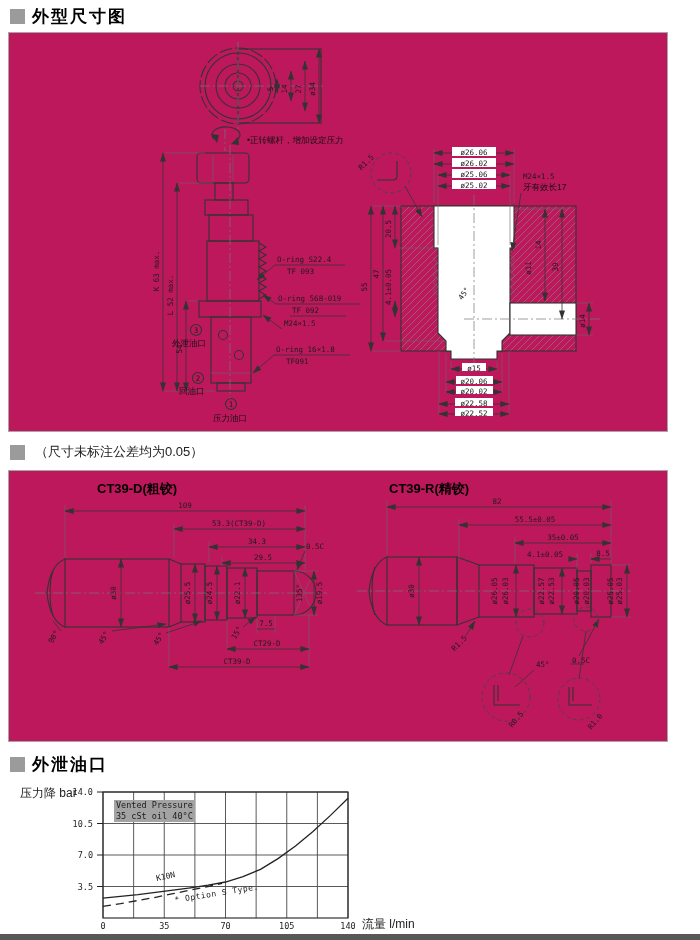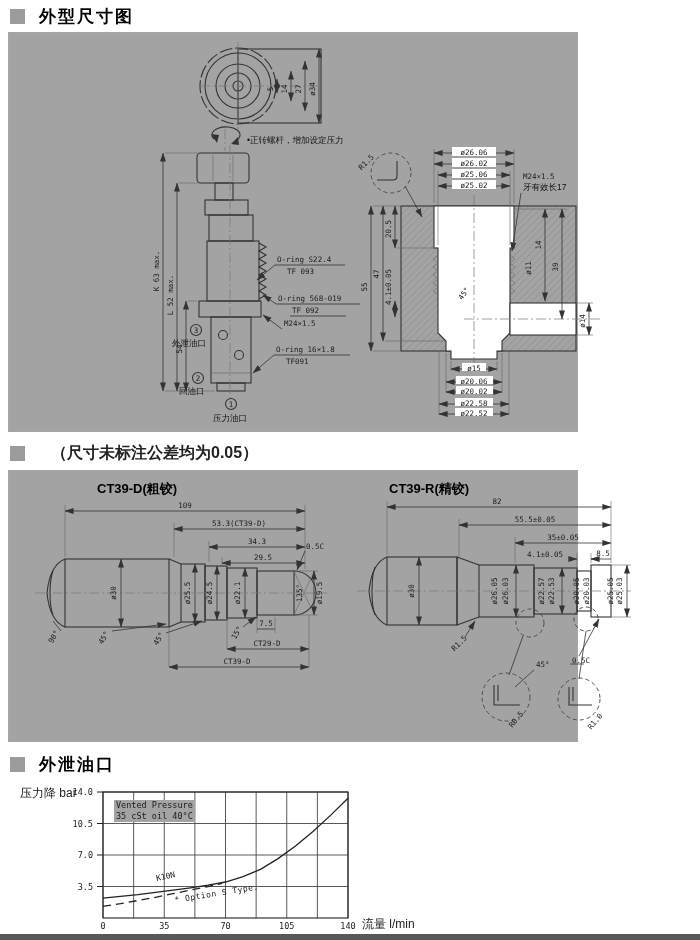--- a/index.html
+++ b/index.html
@@ -1,22 +1,22 @@
 <!DOCTYPE html>
 <html><head>
 <meta charset="utf-8">
 <style>
   *{margin:0;padding:0;box-sizing:border-box}
   html,body{width:700px;height:940px;background:#fff;position:relative;overflow:hidden;
     font-family:"Liberation Sans",sans-serif;color:#111}
-  .hdr{position:absolute;left:10px;display:flex;align-items:center;gap:14px}
+  .hdr{position:absolute;left:10px;display:flex;align-items:center;gap:7px}
   .hdr .sq{width:15px;height:15px;background:#9b9b9b;flex:0 0 auto}
   .hdr h2{font-size:17px;font-weight:bold;letter-spacing:2px;color:#000}
-  .hdr .note{font-size:16px;font-weight:bold;color:#222;margin-left:12px}
-  .panel{position:absolute;left:8px;width:570px;border:1px solid #a6a6a6;background:#a3a3a3}
+  .hdr .note{font-size:13px;font-weight:normal;color:#222;margin-left:3px}
+  .panel{position:absolute;left:8px;width:660px;border:1px solid #a6a6a6;background:#be185d}
   svg{display:block}
   svg text{font-family:"DejaVu Sans Mono",monospace;font-size:7.5px;fill:#1c1c1c}
   svg text.cn{font-family:"Liberation Sans",sans-serif;font-size:8.5px;fill:#111}
   svg text.big{font-family:"Liberation Sans",sans-serif;font-size:13px;font-weight:bold;fill:#000}
   svg text.tick{font-size:8.5px}
   .o{fill:none;stroke:#333;stroke-width:1.1}
   .o2{fill:#fff;stroke:#333;stroke-width:1.1}
   .d{stroke:#333;stroke-width:.8}
   .e{stroke:#666;stroke-width:.6}
   .c{stroke:#777;stroke-width:.7;stroke-dasharray:10 3 2 3}

